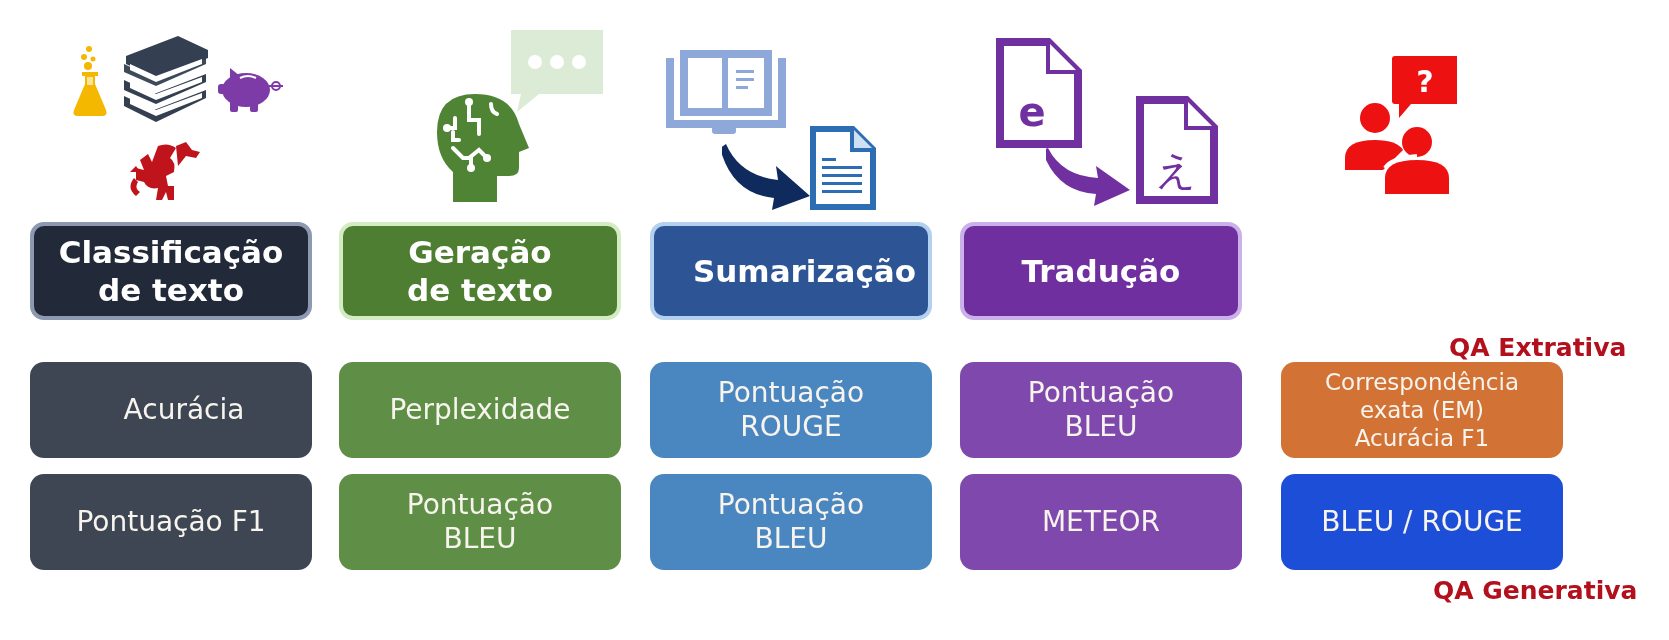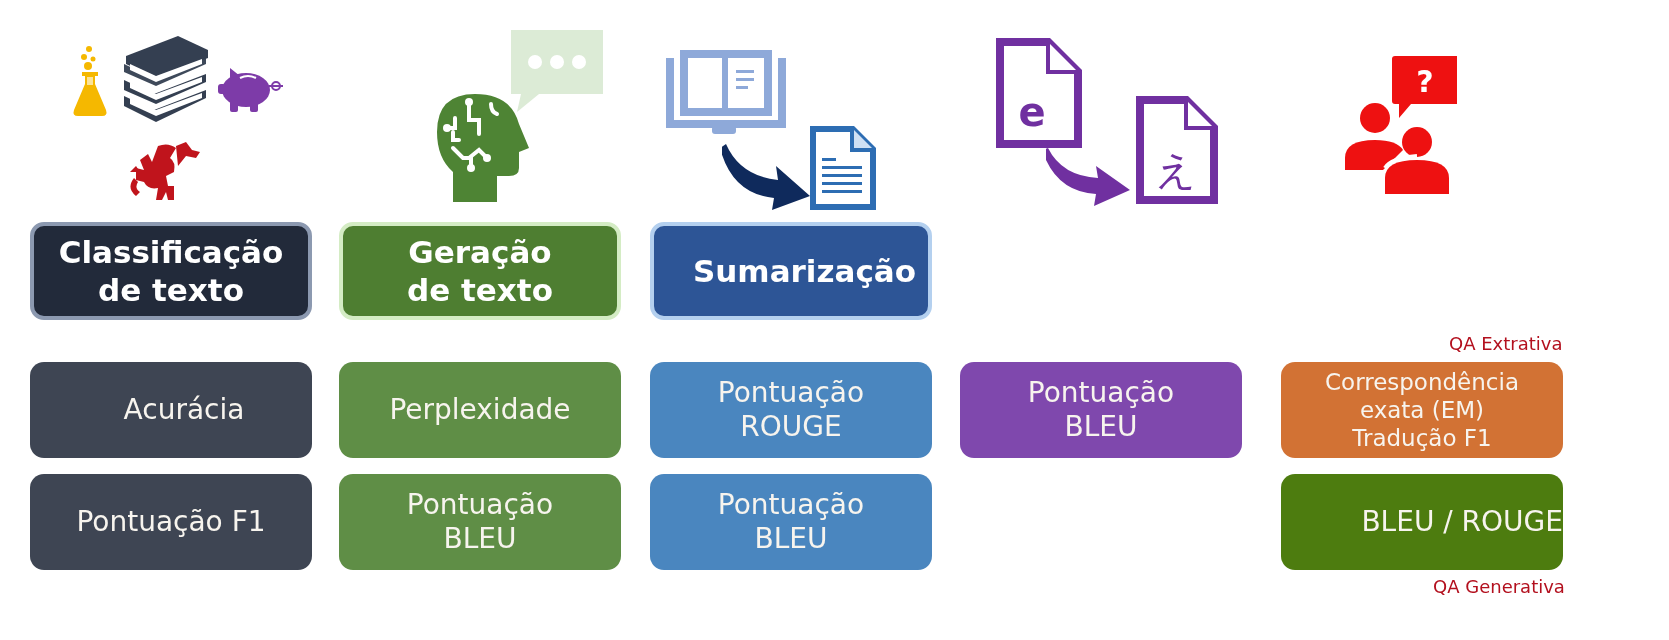--- a/index.html
+++ b/index.html
@@ -13,21 +13,21 @@
               text-align:center; color:#ffffff; font-weight:bold; font-size:31px; line-height:38px;
               box-sizing:border-box; }
   .task-box span { white-space:pre-line; }
   .metric-box { position:absolute; left:0; width:282px; height:96px; border-radius:14px;
                 display:flex; align-items:center; justify-content:center; text-align:center;
                 color:#f7f4ee; font-size:28px; line-height:34px; box-sizing:border-box;
                 font-family:"DejaVu Sans","Liberation Sans",sans-serif; }
   .metric-box span { white-space:pre-line; }
   .m1 { top:362px; }
   .m2 { top:474px; }
-  .qa-note { position:absolute; color:#b3101e; font-weight:normal; font-size:18px; white-space:nowrap; }
+  .qa-note { position:absolute; color:#b3101e; font-weight:bold; font-size:25px; white-space:nowrap; }
 </style>
 </head>
 <body>
 
 <div class="col" style="left:30px;">
   <div class="icon-area">
     <svg style="left:42px;top:44px;" width="36" height="72" viewBox="0 0 36 72">
       <circle cx="17" cy="5" r="3" fill="#f5b800"></circle>
         <circle cx="12" cy="13" r="3" fill="#f5b800"></circle>
         <circle cx="21" cy="15" r="2.5" fill="#f5b800"></circle>
@@ -176,23 +176,29 @@
     <svg style="left:86px;top:148px;" width="90" height="60" viewBox="0 0 90 60">
       <path d="M2 0 q14 28 50 30 l-2 -12 l34 24 l-36 16 l2 -12 q-40 -2 -54 -44z" fill="#7030a0"></path>
     </svg>
     <svg style="left:176px;top:96px;" width="82" height="108" viewBox="0 0 82 108">
       <path d="M0 0 h52 l30 30 v78 h-82z" fill="#7030a0"></path>
       <path d="M8 8 h40 v26 h26 v66 h-66z" fill="#ffffff"></path>
       <path d="M52 6 l24 24 h-24z" fill="#ffffff"></path>
       <text x="40" y="88" text-anchor="middle" font-family="DejaVu Sans, sans-serif" font-size="40" fill="#7030a0">え</text>
     </svg>
   </div>
+  <div class="task-box" style="background:#6f2f9f;border:4px solid #cbb1ea;">
+    <span>Tradução</span>
+  </div>
   <div class="metric-box m1" style="background:#7f48ad;">
     <span>Pontuação
 BLEU</span>
+  </div>
+  <div class="metric-box m2" style="background:#7f48ad;">
+    <span>METEOR</span>
   </div>
 </div>
 
 <div class="col" style="left:1281px;">
   <div class="icon-area">
     <svg style="left:64px;top:56px;" width="112" height="140" viewBox="0 0 112 140">
       <g fill="#ee1111">
         <path d="M50 0 h62 q3 0 3 3 v42 q0 3 -3 3 h-46 l-12 14 v-14 h-4 q-3 0 -3 -3 v-42 q0 -3 3 -3z"></path>
         <circle cx="30" cy="62" r="15"></circle>
         <path d="M0 114 v-12 q0 -18 30 -18 q22 0 28 10 l-20 20z"></path>
@@ -200,19 +206,19 @@
         <path d="M40 138 v-16 q0 -18 32 -18 q32 0 32 18 v16z"></path>
       </g>
       <path d="M40 112 q6 -10 32 -12" stroke="#ffffff" stroke-width="4" fill="none"></path>
       <text x="80" y="36" text-anchor="middle" font-family="DejaVu Sans, sans-serif" font-weight="bold" font-size="30" fill="#ffffff">?</text>
     </svg>
   </div>
   <div class="qa-note" style="left:168px;top:333px;">QA Extrativa</div>
   <div class="metric-box m1" style="background:#d27234;font-size:23px;line-height:28px;">
     <span>Correspondência
 exata (EM)
-Tradução F1</span>
-  </div>
-  <div class="metric-box m2" style="background:#4d7c0f;justify-content:flex-end;">
+Acurácia F1</span>
+  </div>
+  <div class="metric-box m2" style="background:#1d4ed8;">
     <span>BLEU / ROUGE</span>
   </div>
   <div class="qa-note" style="left:152px;top:576px;">QA Generativa</div>
 </div>
 
 </body></html>

